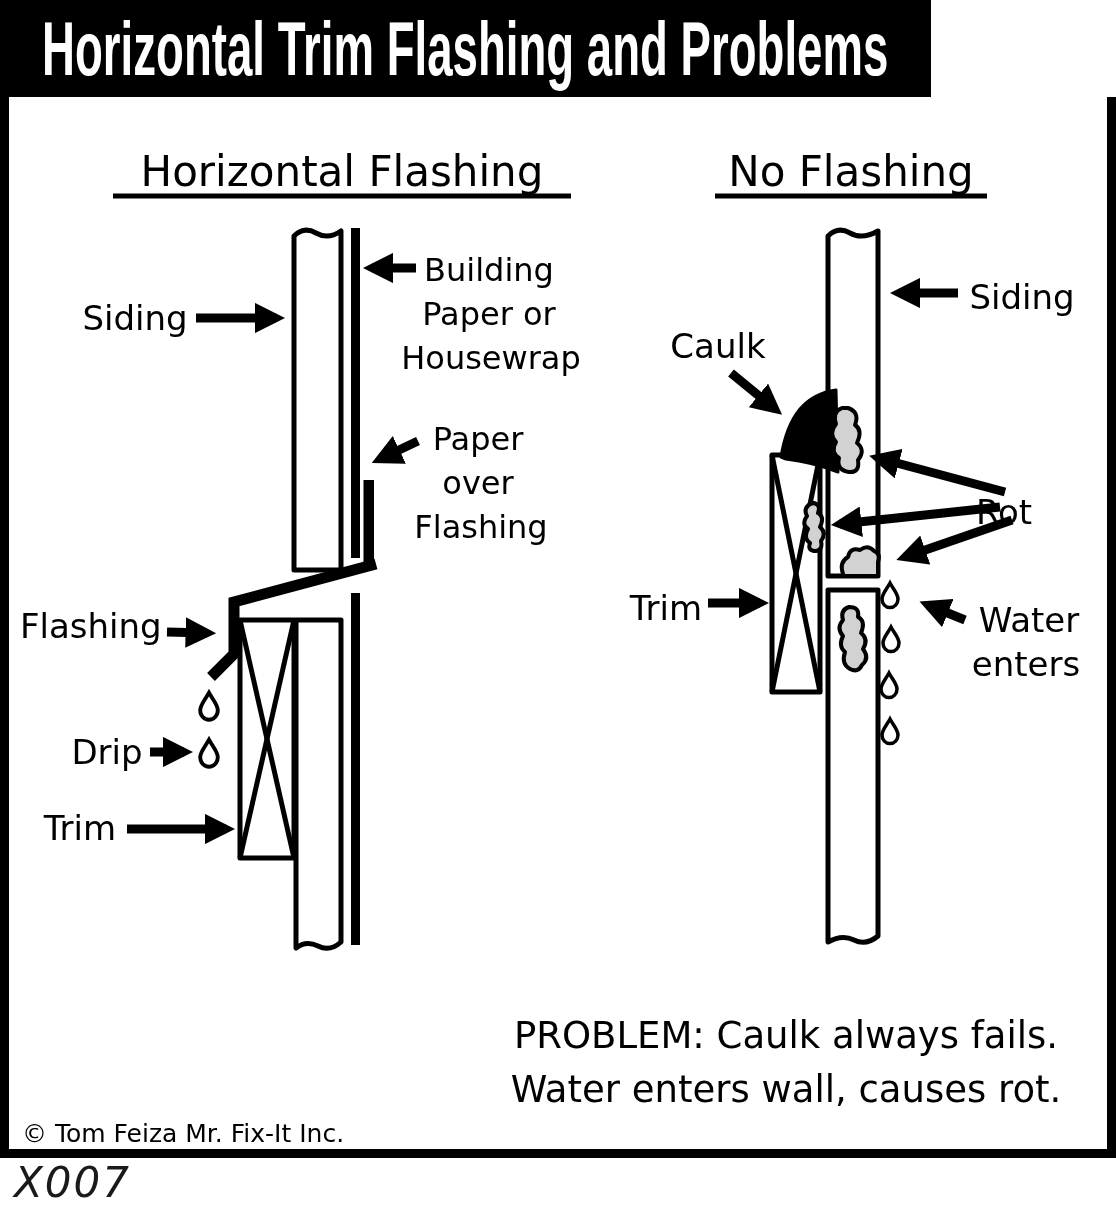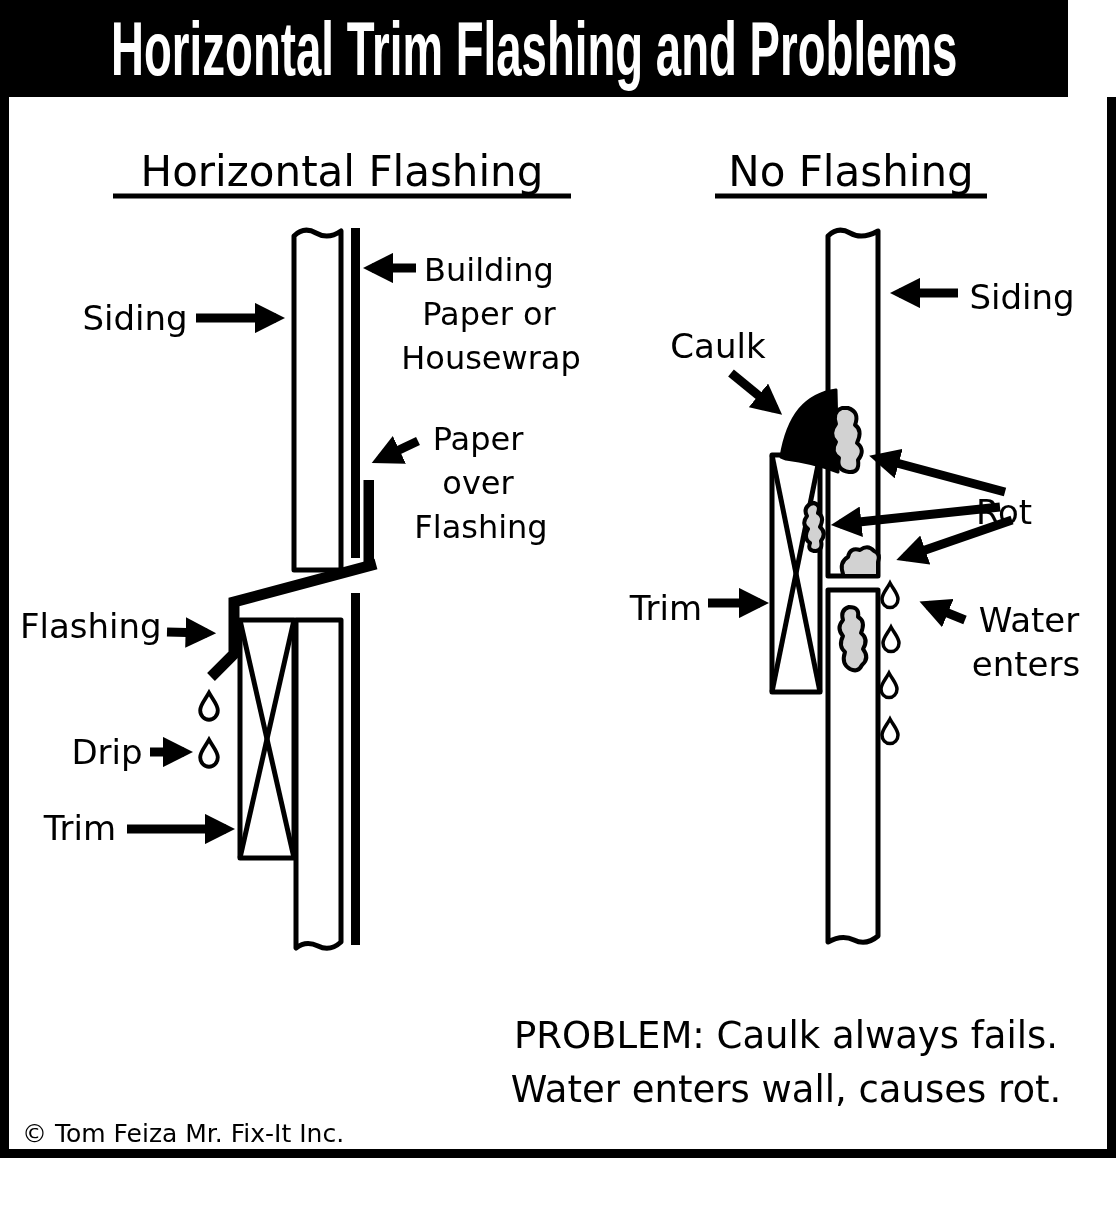--- a/index.html
+++ b/index.html
@@ -1,21 +1,21 @@
 <!DOCTYPE html>
 <html><head>
 <meta charset="utf-8">
 <style>
   html,body { margin:0; padding:0; background:#ffffff; }
   .page {
     position:relative; width:1116px; height:1208px; background:#ffffff;
     font-family:"DejaVu Sans", sans-serif; overflow:hidden;
   }
   .titlebar {
-    position:absolute; top:0; left:0; width:1068px; height:97px;
+    position:absolute; top:0; left:0; width:931px; height:97px;
     background:#000000; color:#ffffff;
     display:flex; align-items:center; justify-content:center;
   }
   .titlebar .t {
     font-family:"Liberation Sans", sans-serif; font-weight:bold;
     font-size:76px; line-height:1; white-space:nowrap;
     transform:scaleX(0.60); transform-origin:center center;
   }
   .frame {
     position:absolute; top:97px; left:0; width:1098px; height:1052px;
@@ -148,13 +148,14 @@
       <text class="lbl" x="1029" y="536" text-anchor="middle">Water</text>
       <text class="lbl" x="1026" y="580" text-anchor="middle">enters</text>
       <line class="arrow" x1="965" y1="524" x2="928" y2="509" marker-end="url(#ah)"></line>
     </g>
 
     <text class="prob" x="786" y="952" text-anchor="middle">PROBLEM: Caulk always fails.</text>
     <text class="prob" x="786" y="1006" text-anchor="middle">Water enters wall, causes rot.</text>
     <text class="copy" x="22" y="1046" text-anchor="start">© Tom Feiza Mr. Fix-It Inc.</text>
   </svg>
 
+  <div class="figure-id">X007</div>
 </div>
 
 </body></html>

